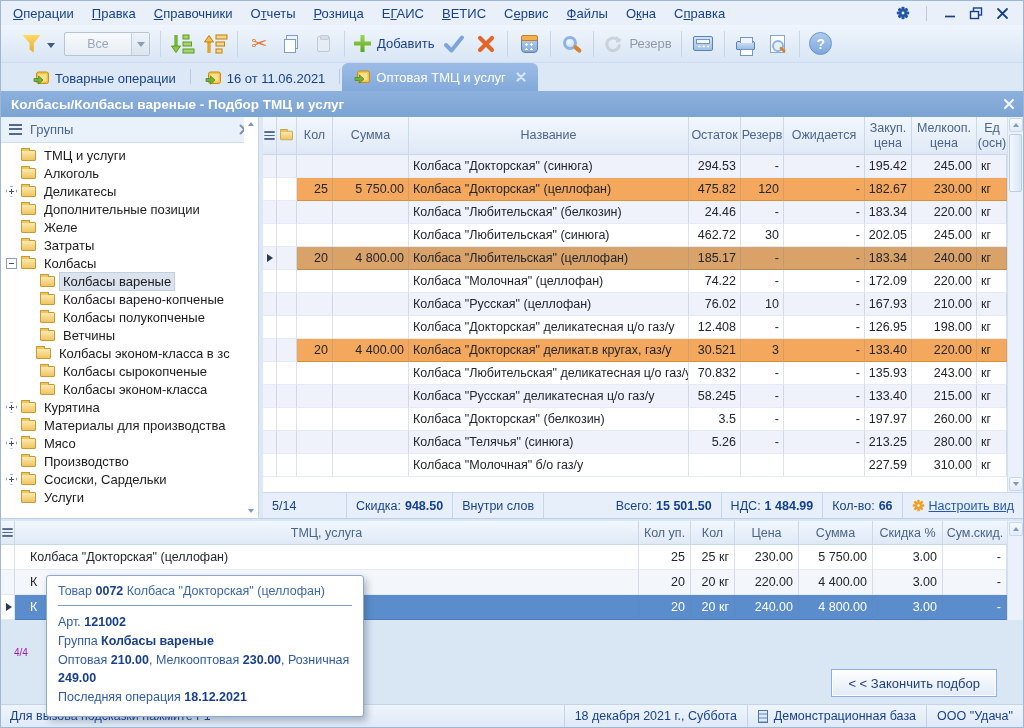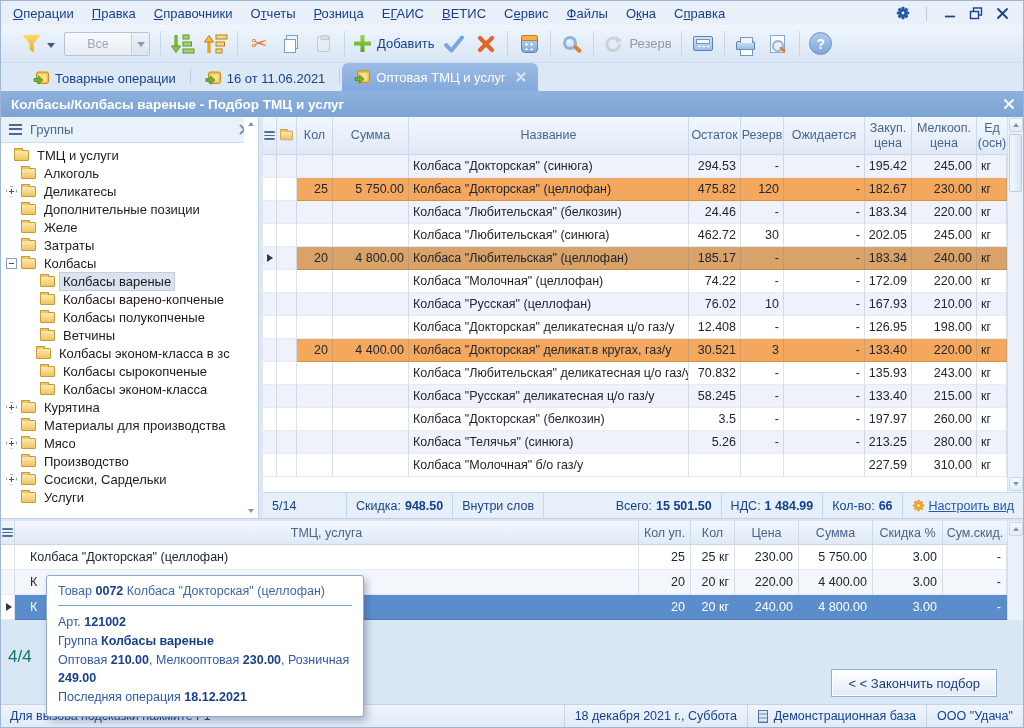--- a/index.html
+++ b/index.html
@@ -116,21 +116,21 @@
 .bhead{display:flex;height:24px;background:linear-gradient(#f2f7fd,#dfe9f6);border-bottom:1px solid #c8d7eb;font-size:12.5px;color:#4a648c}
 .bh{display:flex;align-items:center;justify-content:center;border-right:1px solid #cbd9ec;padding:0 2px;flex:none}
 .sm{width:14px;flex:none}.sn{flex:1 1 auto;min-width:0}.sp2{width:52px;flex:none}.sq2{width:44px;flex:none}.spr{width:64px;flex:none}.ss2{width:74px;flex:none}.sd2{width:70px;flex:none}.sds{width:64px;flex:none}
 .srow{display:flex;height:25px;font-size:12.5px;color:#23262e;background:#fff}
 .srow.alt{background:#f3f6fb}
 .sc{border-right:1px solid rgba(96,122,158,.22);border-bottom:1px solid #e4ebf6;display:flex;align-items:center;padding:0 5px;overflow:hidden;white-space:nowrap}
 .sc.num{justify-content:flex-end}
 .sc.name{padding-left:15px}
 .srow.selected .sc:not(.sm){background:#5b8dcd;border-bottom-color:#4a7cbc;color:#fff}
 .bscroll{right:0;top:2px;height:99px}
-.pos44{position:absolute;left:7px;top:128px;color:#0f766e;font-size:17px}
+.pos44{position:absolute;left:13px;top:128px;color:#a21caf;font-size:10px}
 .finish{position:absolute;right:26px;top:150px;height:28px;padding:0 16px;display:flex;align-items:center;gap:7px;border:1px solid #8fb0d8;border-radius:0;background:linear-gradient(#ffffff,#e0eaf7);box-shadow:inset 0 0 0 1px #fff;color:#1c3f7d}
 
 
 .tooltip{position:absolute;left:45px;top:56px;width:318px;background:#fff;border:1px solid #8fa9cc;border-radius:3px;box-shadow:3px 4px 7px rgba(50,70,100,.35);padding:8px 11px 9px;z-index:60;font-size:12.5px}
 .tt-title{color:#3a68ad;padding-bottom:7px;border-bottom:1px solid #7d9cc6;margin-bottom:7px}
 .tt-line{color:#2f5ba6;line-height:1.5}
 .tooltip b{color:#173f8c}
 
 
 .statusbar{position:absolute;bottom:0;left:0;right:0;height:23px;background:linear-gradient(#eef4fb,#dfeaf7);border-top:1px solid #c3d4ea;display:flex;align-items:center;font-size:12.5px;color:#17418f}
@@ -336,21 +336,21 @@
       <div class="panel-header">
         <span class="hamb"></span>
         <span>Группы</span>
         <span class="phx">
           <svg width="11" height="11">
               <path d="M1.5 1.5 L9.5 9.5 M9.5 1.5 L1.5 9.5" stroke="#7d93ae" stroke-width="2" stroke-linecap="round"></path>
             </svg>
         </span>
       </div>
       <div class="tree">
-          <div class="tnode" style="padding-left: 13px; text-align: right;">
+          <div class="tnode" style="padding-left: 20px; text-align: right;">
             <span class="folder"></span>
             <span class="tlabel">ТМЦ и услуги</span>
           </div>
           <div class="tnode" style="padding-left: 5px;">
             <span class="expspace"></span>
             <span class="folder"></span>
             <span class="tlabel">Алкоголь</span>
           </div>
           <div class="tnode" style="padding-left: 5px;">
             <span class="exp plus"></span>

